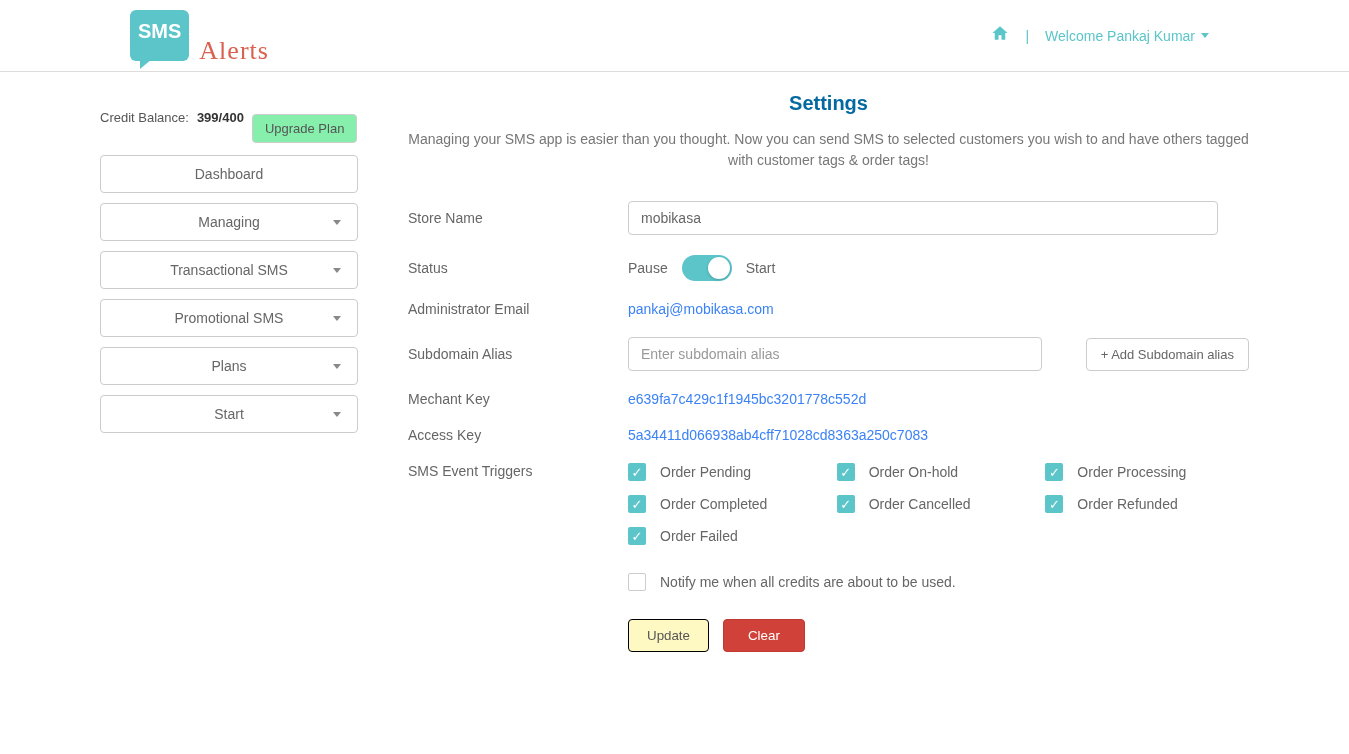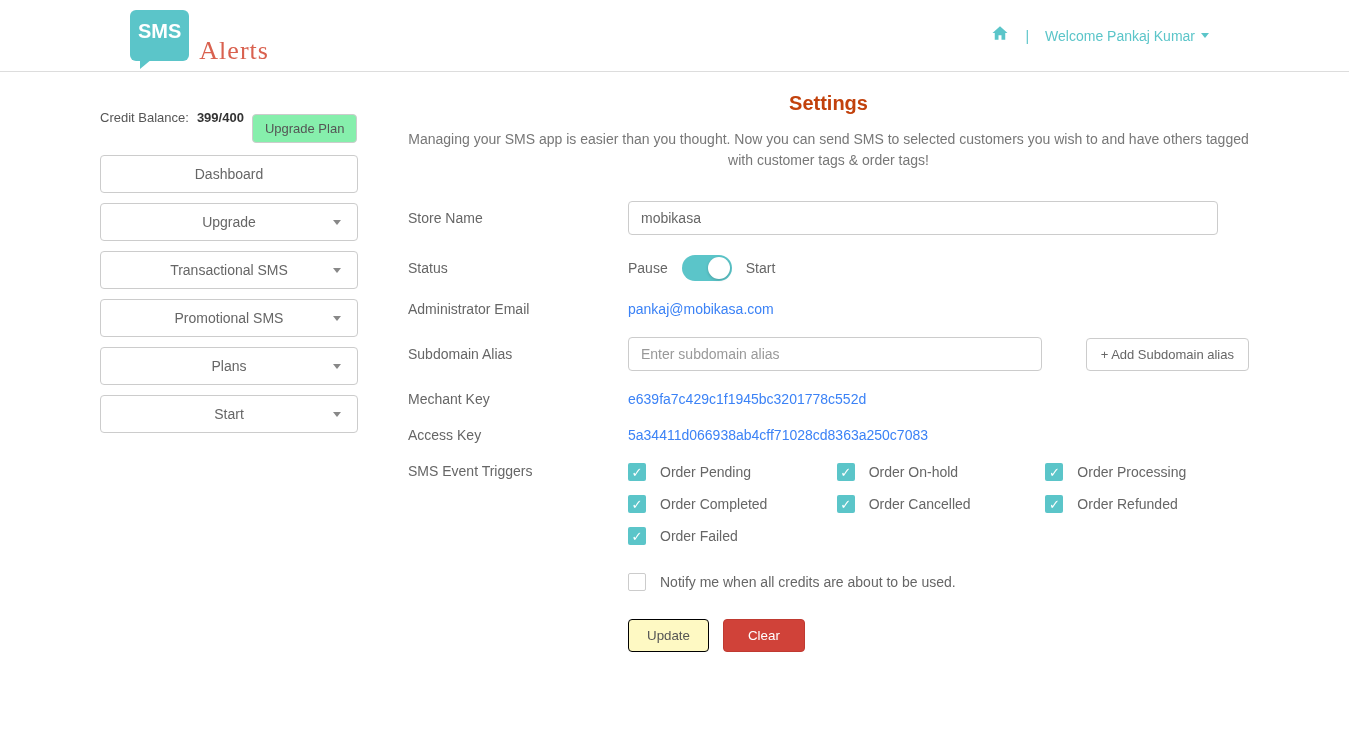--- a/index.html
+++ b/index.html
@@ -133,21 +133,21 @@
       border-top: 5px solid #888;
     }
     .content {
       flex: 1;
       max-width: 850px;
     }
     .page-title {
       text-align: center;
       font-size: 20px;
       font-weight: bold;
-      color: #c2410c;
+      color: #0369a1;
       margin-bottom: 14px;
     }
     .page-sub {
       text-align: center;
       color: #777;
       font-size: 14px;
       margin-bottom: 30px;
       line-height: 1.5;
     }
     .form-row {
@@ -314,21 +314,21 @@
     <div class="credit-row">
       <span>Credit Balance:</span>
       <span class="credit-val">399/400</span>
       <button class="btn">Upgrade Plan</button>
     </div>
 
     <div class="nav-item">
       <span>Dashboard</span>
     </div>
     <div class="nav-item">
-      <span>Upgrade</span>
+      <span>Managing</span>
       <span class="nav-caret"></span>
     </div>
     <div class="nav-item">
       <span>Transactional SMS</span>
       <span class="nav-caret"></span>
     </div>
     <div class="nav-item">
       <span>Promotional SMS</span>
       <span class="nav-caret"></span>
     </div>

